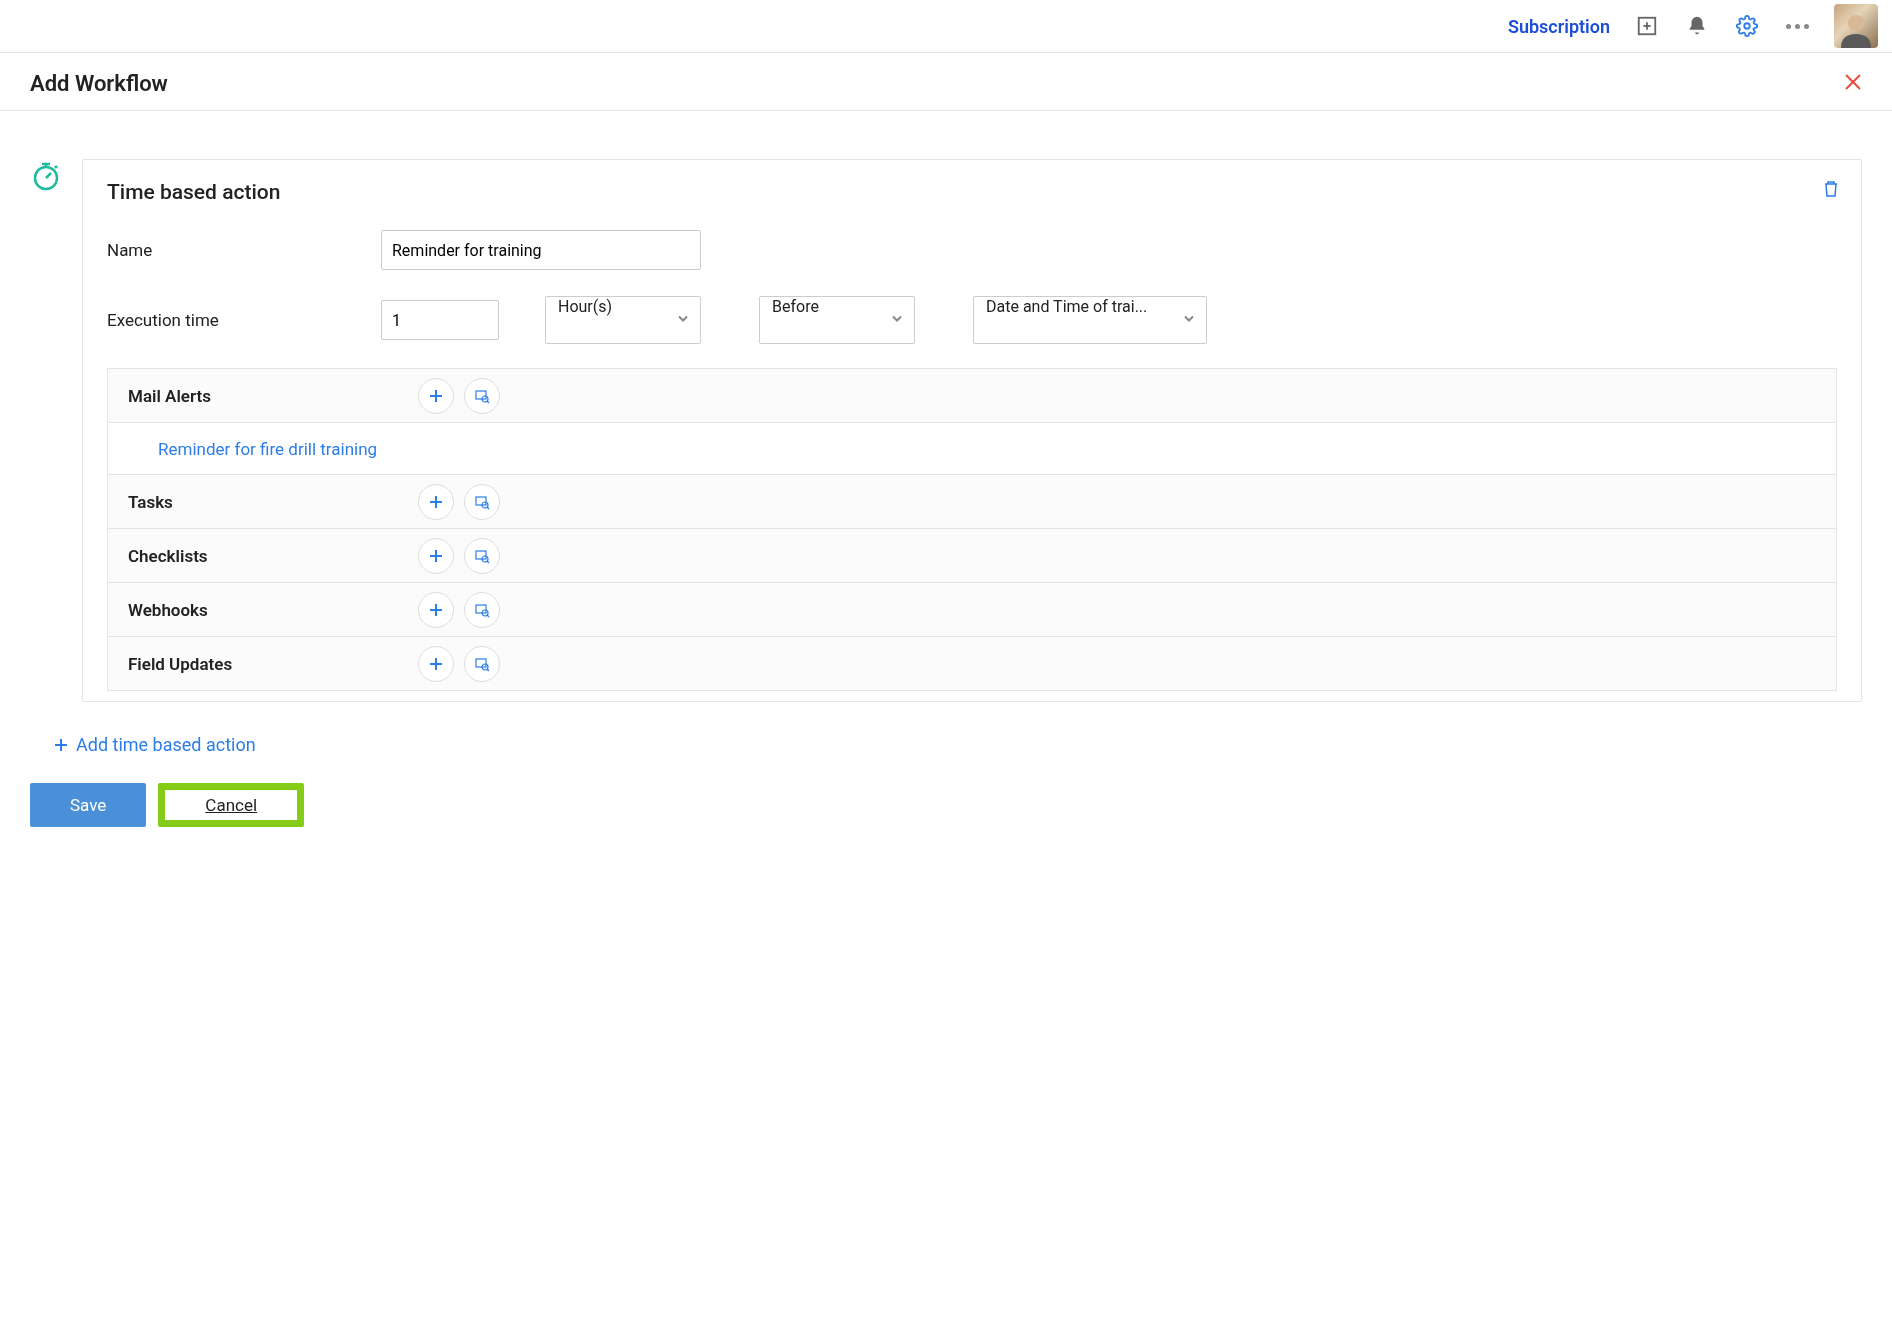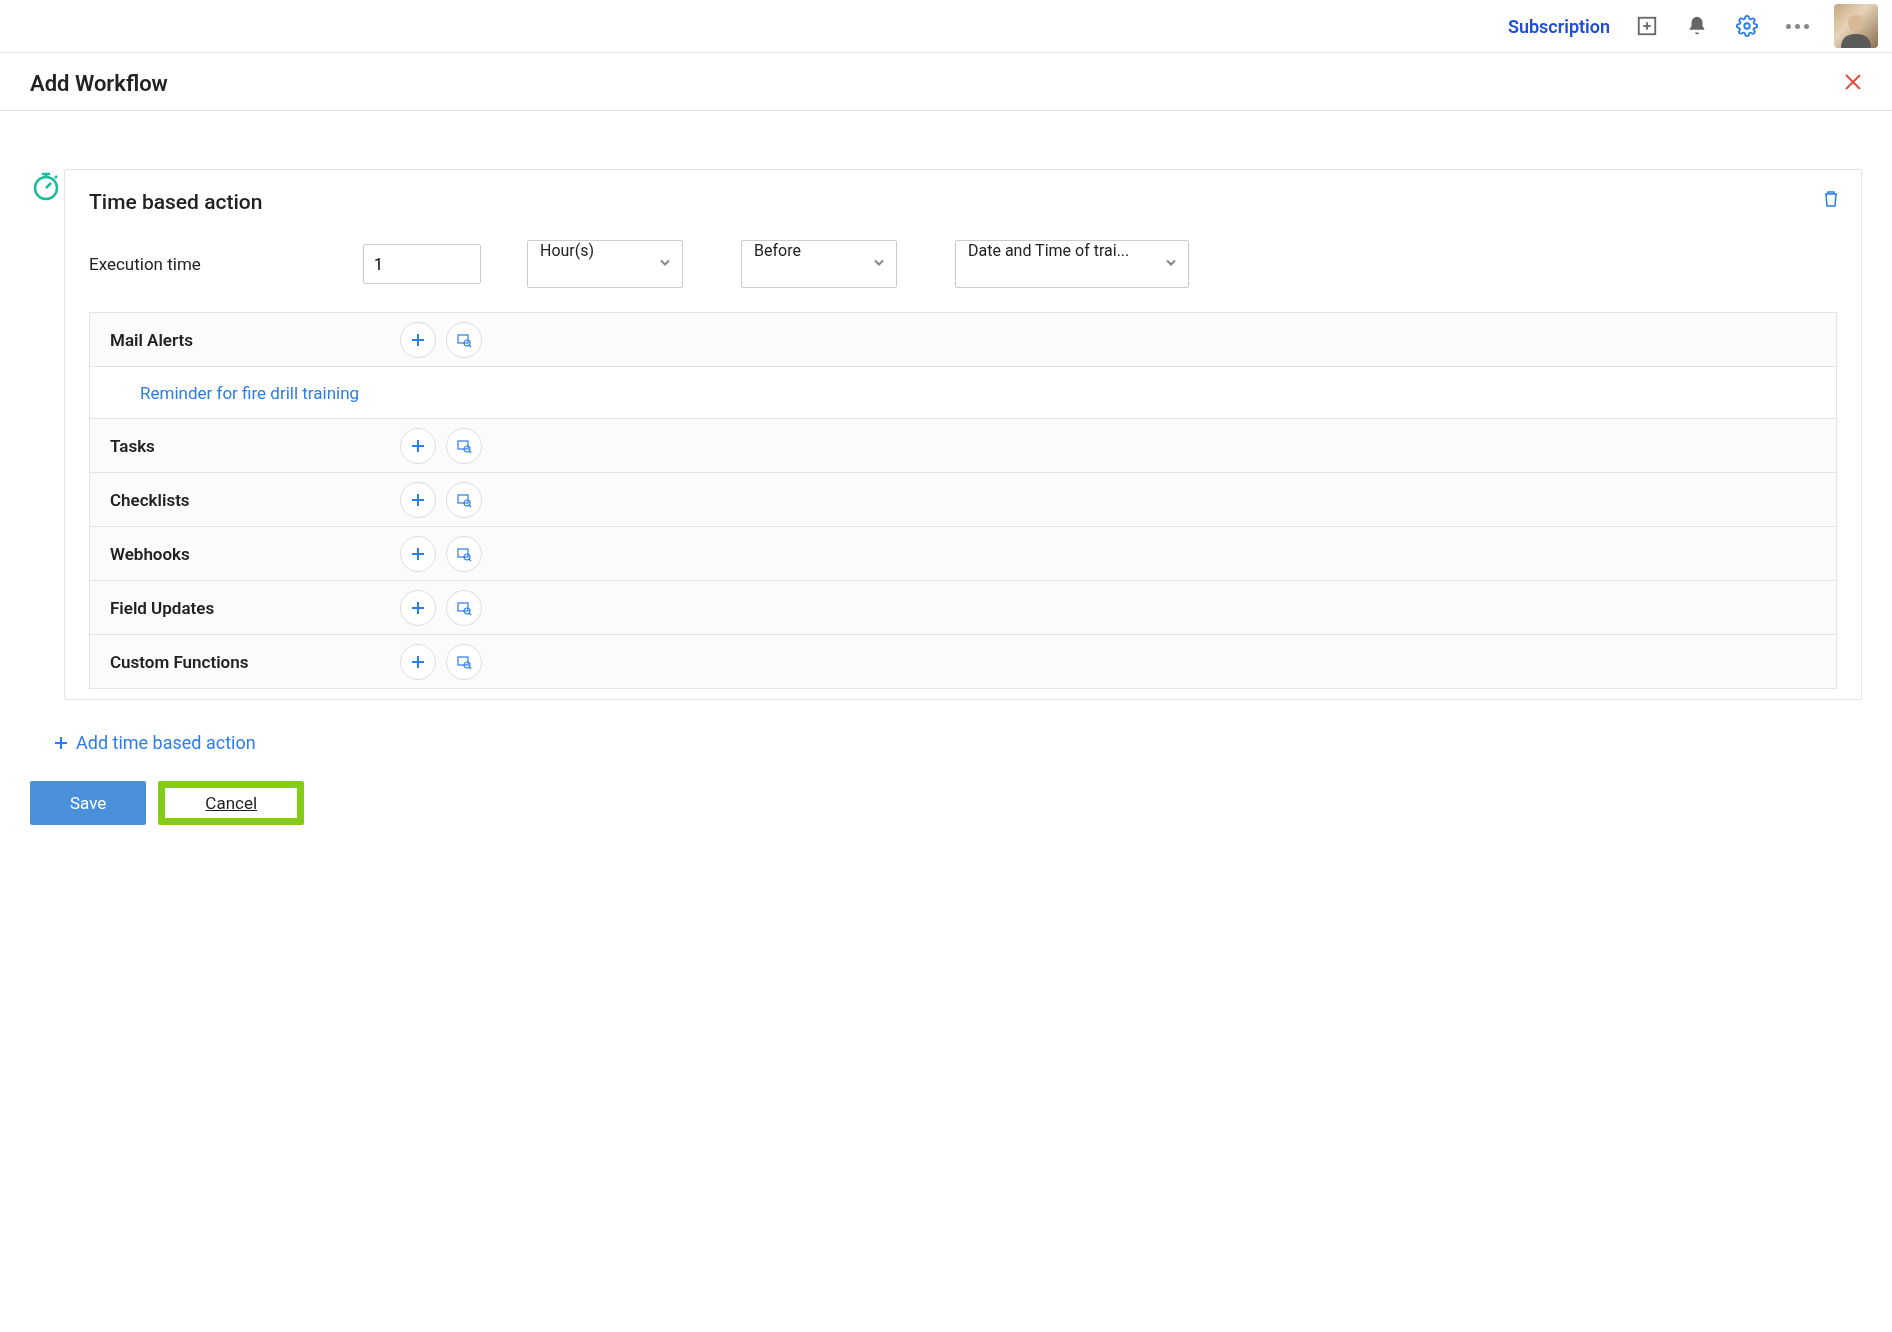--- a/index.html
+++ b/index.html
@@ -17,21 +17,21 @@
   .avatar svg { width: 40px; height: 40px; }
 
   
   .page-header { display: flex; justify-content: space-between; align-items: center; padding: 18px 30px 14px; border-top: 1px solid #e5e5e5; border-bottom: 1px solid #e5e5e5; }
   .page-title { font-size: 22px; font-weight: 600; }
   .close-x { color: #e74c3c; font-size: 22px; font-weight: 400; cursor: pointer; }
   .close-x svg { width: 18px; height: 18px; }
 
   
   .main { padding: 10px 30px 30px; }
-  .section-wrap { display: flex; margin-top: 48px; }
+  .section-wrap { display: flex; gap: 18px; margin-top: 38px; }
   .timer-icon { width: 34px; height: 34px; flex-shrink: 0; }
   .timer-icon svg { width: 32px; height: 32px; }
 
   .card { flex: 1; border: 1px solid #e4e4e4; border-radius: 2px; background: #fff; }
   .card-inner { padding: 20px 24px 10px; position: relative; }
   .card-title { font-size: 21px; font-weight: 500; }
   .trash { position: absolute; right: 22px; top: 20px; color: #2b7de9; cursor: pointer; }
   .trash svg { width: 16px; height: 18px; }
 
   .form-row { display: flex; align-items: center; margin-top: 26px; gap: 14px; }
@@ -135,20 +135,24 @@
 
     <div class="card">
       <div class="card-inner">
         <div class="card-title">Time based action</div>
         <div class="trash">
           <svg viewBox="0 0 16 18" fill="none" stroke="currentColor" stroke-width="1.5">
               <path d="M2 4h12M5 4V2h6v2M3 4l1 12h8l1-12"></path>
             </svg>
         </div>
 
+        <div class="form-row">
+          <div class="form-label">Name</div>
+          <input class="text-input name" value="Reminder for training" style="">
+        </div>
 
         <div class="form-row">
           <div class="form-label">Execution time</div>
           <input class="text-input num" value="1" style="">
           <div class="exec-gap"></div>
           <div class="select wide1">
             <span class="text">Hour(s)</span>
             <span class="chev"><svg viewBox="0 0 14 14" fill="none" stroke="currentColor" stroke-width="2">
                   <polyline points="3 5 7 9 11 5"></polyline>
                 </svg></span>
@@ -252,36 +256,20 @@
             </div>
             <div class="circle-btn">
               <svg viewBox="0 0 16 16" fill="none" stroke="currentColor" stroke-width="1.2">
                   <rect x="2" y="3" width="10" height="8"></rect>
                   <circle cx="11" cy="11" r="3"></circle>
                   <line x1="13" y1="13" x2="15" y2="15"></line>
                 </svg>
             </div>
           </div>
 
-          <div class="action-row">
-            <div class="action-label">Custom Functions</div>
-            <div class="circle-btn first">
-              <svg viewBox="0 0 16 16" stroke="currentColor" stroke-width="2">
-                  <line x1="8" y1="2" x2="8" y2="14"></line>
-                  <line x1="2" y1="8" x2="14" y2="8"></line>
-                </svg>
-            </div>
-            <div class="circle-btn">
-              <svg viewBox="0 0 16 16" fill="none" stroke="currentColor" stroke-width="1.2">
-                  <rect x="2" y="3" width="10" height="8"></rect>
-                  <circle cx="11" cy="11" r="3"></circle>
-                  <line x1="13" y1="13" x2="15" y2="15"></line>
-                </svg>
-            </div>
-          </div>
 
         </div>
       </div>
     </div>
   </div>
 
   <div class="add-link-row">
     <svg viewBox="0 0 14 14" stroke="currentColor" stroke-width="2">
         <line x1="7" y1="1" x2="7" y2="13"></line>
         <line x1="1" y1="7" x2="13" y2="7"></line>

